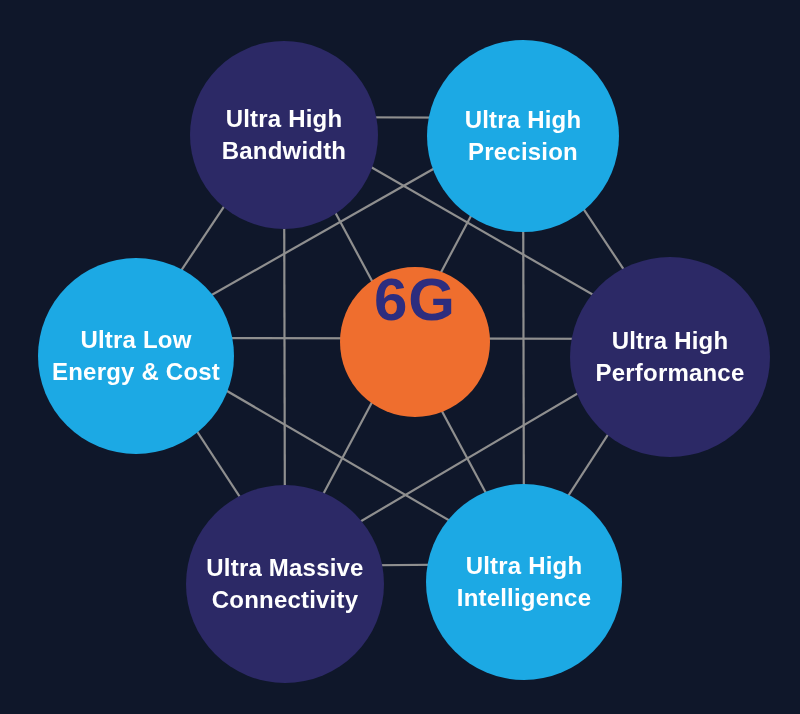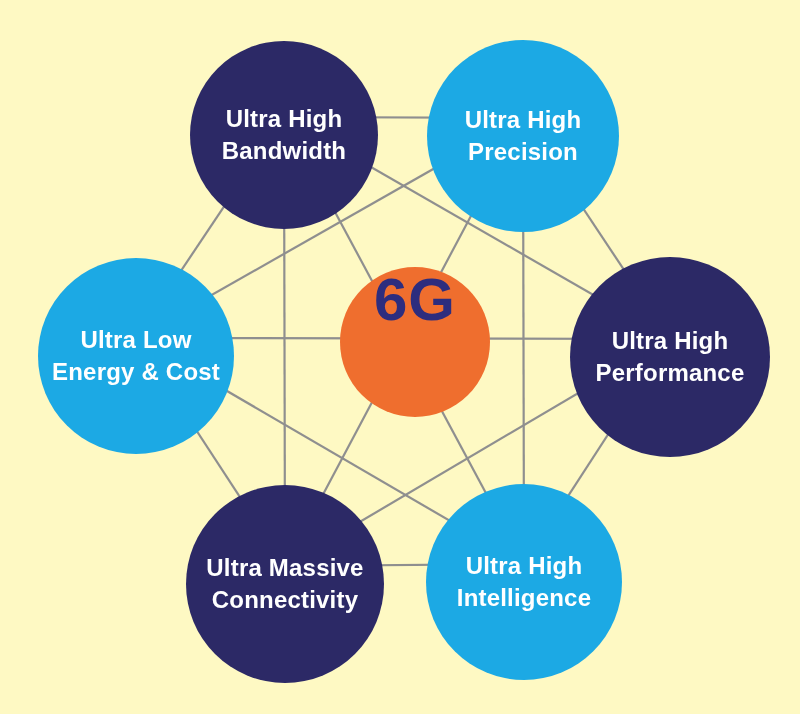--- a/index.html
+++ b/index.html
@@ -5,21 +5,21 @@
   html, body {
     margin: 0;
     padding: 0;
     background: #ffffff;
     font-family: "Liberation Sans", sans-serif;
   }
   .canvas {
     position: relative;
     width: 800px;
     height: 714px;
-    background: #fef9c3;
+    background: #0f172a;
     overflow: hidden;
   }
   svg.links {
     position: absolute;
     left: 0;
     top: 0;
     width: 800px;
     height: 714px;
   }
   svg.links line {

